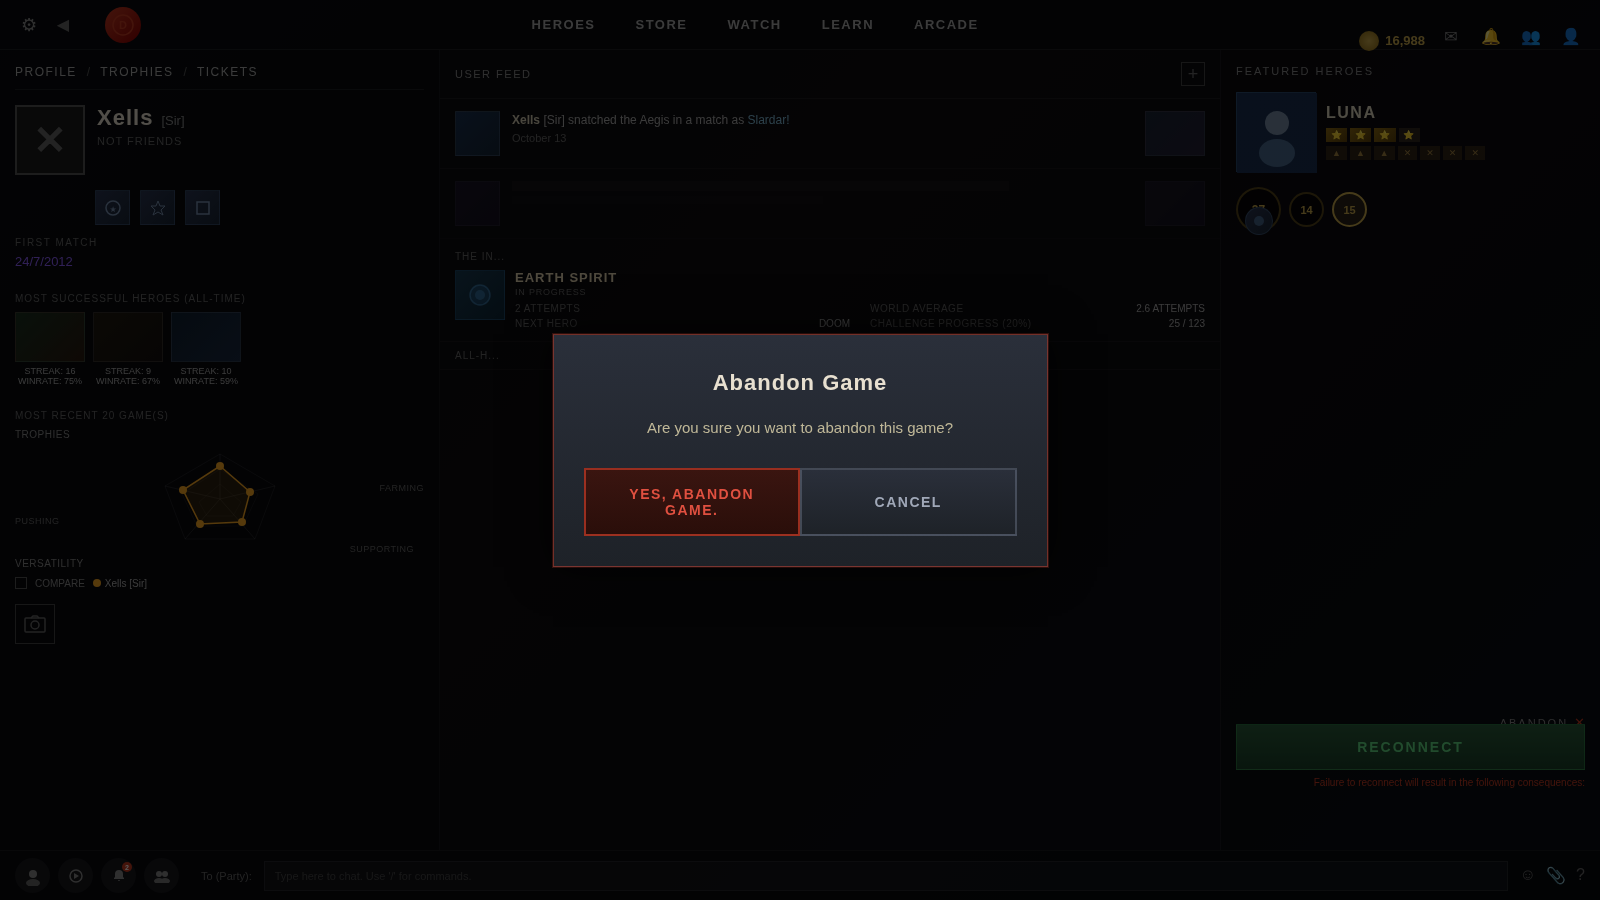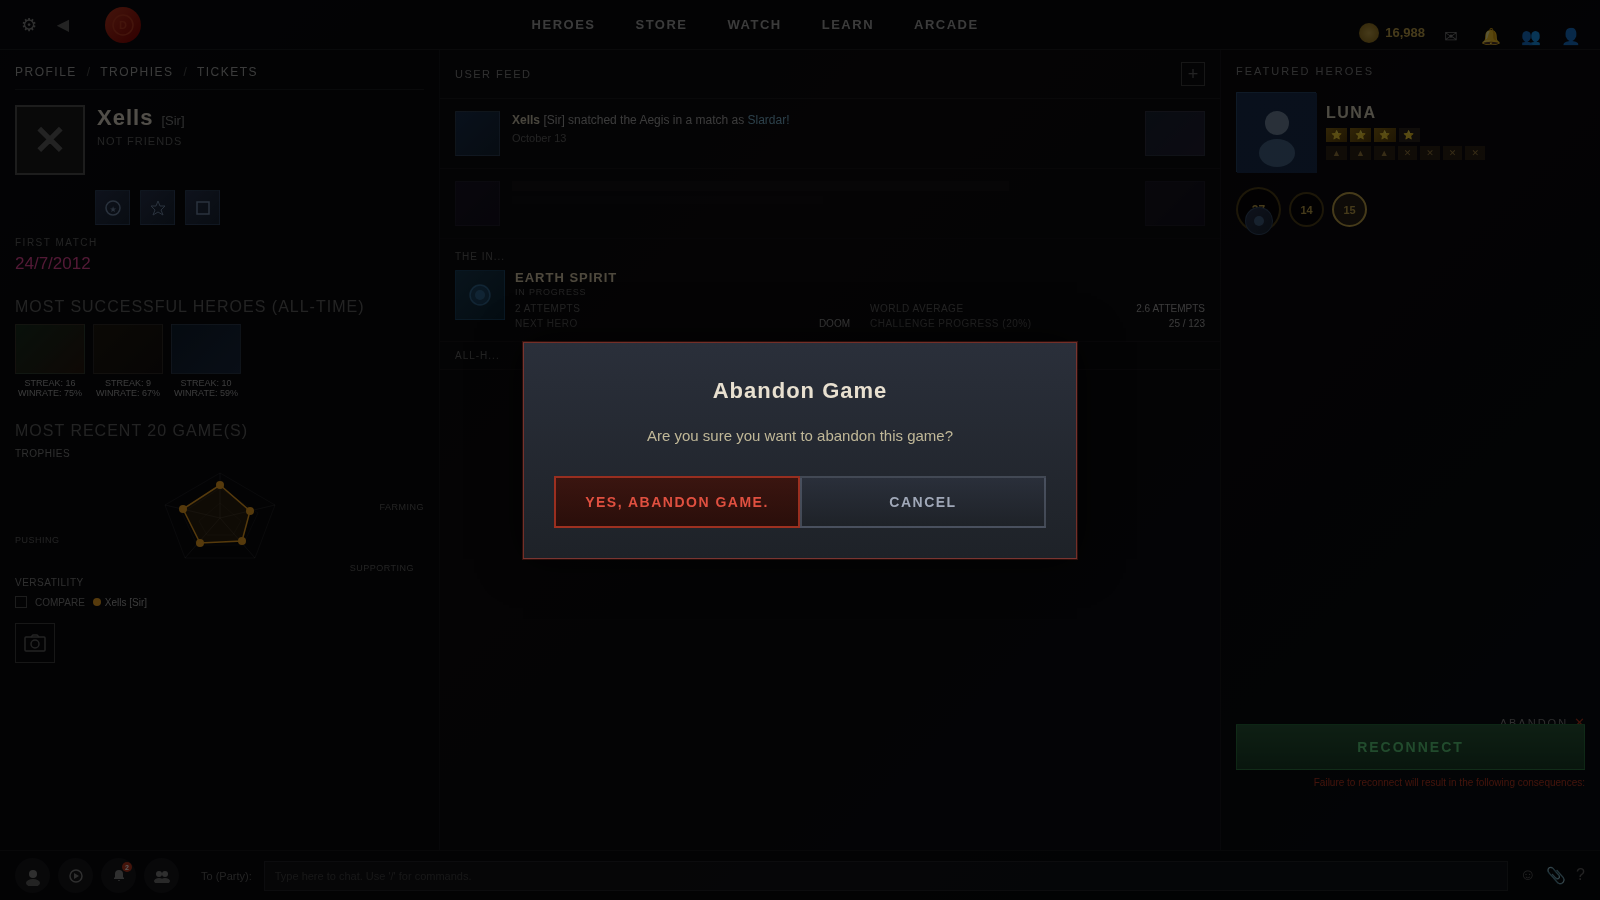--- a/index.html
+++ b/index.html
@@ -83,21 +83,21 @@
       font-size: 13px;
       font-weight: bold;
       letter-spacing: 1.5px;
       text-transform: uppercase;
       cursor: pointer;
       padding: 5px 0;
     }
 
     .nav-right {
       display: flex;
-      align-items: flex-start;
+      align-items: flex-end;
       gap: 12px;
       margin-top: 24px;
     }
 
     .nav-currency {
       display: flex;
       align-items: center;
       gap: 6px;
       color: #c9a84c;
       font-size: 13px;
@@ -251,31 +251,31 @@
 
     .section-label {
       color: #666;
       font-size: 10px;
       letter-spacing: 1.5px;
       text-transform: uppercase;
       margin-bottom: 6px;
     }
 
     .first-match-date {
-      color: #ec4899;
-      font-size: 17px;
+      color: #8b5cf6;
+      font-size: 13px;
     }
 
     .heroes-section {
       margin-top: 15px;
     }
 
     .heroes-title {
       color: #666;
-      font-size: 16px;
+      font-size: 10px;
       letter-spacing: 1px;
       text-transform: uppercase;
       margin-bottom: 8px;
       margin-top: 24px;
     }
 
     .heroes-grid {
       display: flex;
       gap: 8px;
     }
@@ -567,21 +567,21 @@
       position: absolute;
       inset: 0;
       background: rgba(0,0,0,0.65);
       z-index: 100;
       display: flex;
       align-items: center;
       justify-content: center;
     }
 
     .modal-dialog {
-      width: 554px;
+      width: 495px;
       background: linear-gradient(180deg, #2a2f3a 0%, #1e2228 100%);
       border: 1px solid rgba(200,60,40,0.5);
       box-shadow: 0 0 40px rgba(0,0,0,0.8), 0 0 0 1px rgba(200,60,40,0.3);
       padding: 35px 30px 30px;
       position: relative;
     }
 
     .modal-title {
       text-align: center;
       color: #e8e0d0;

